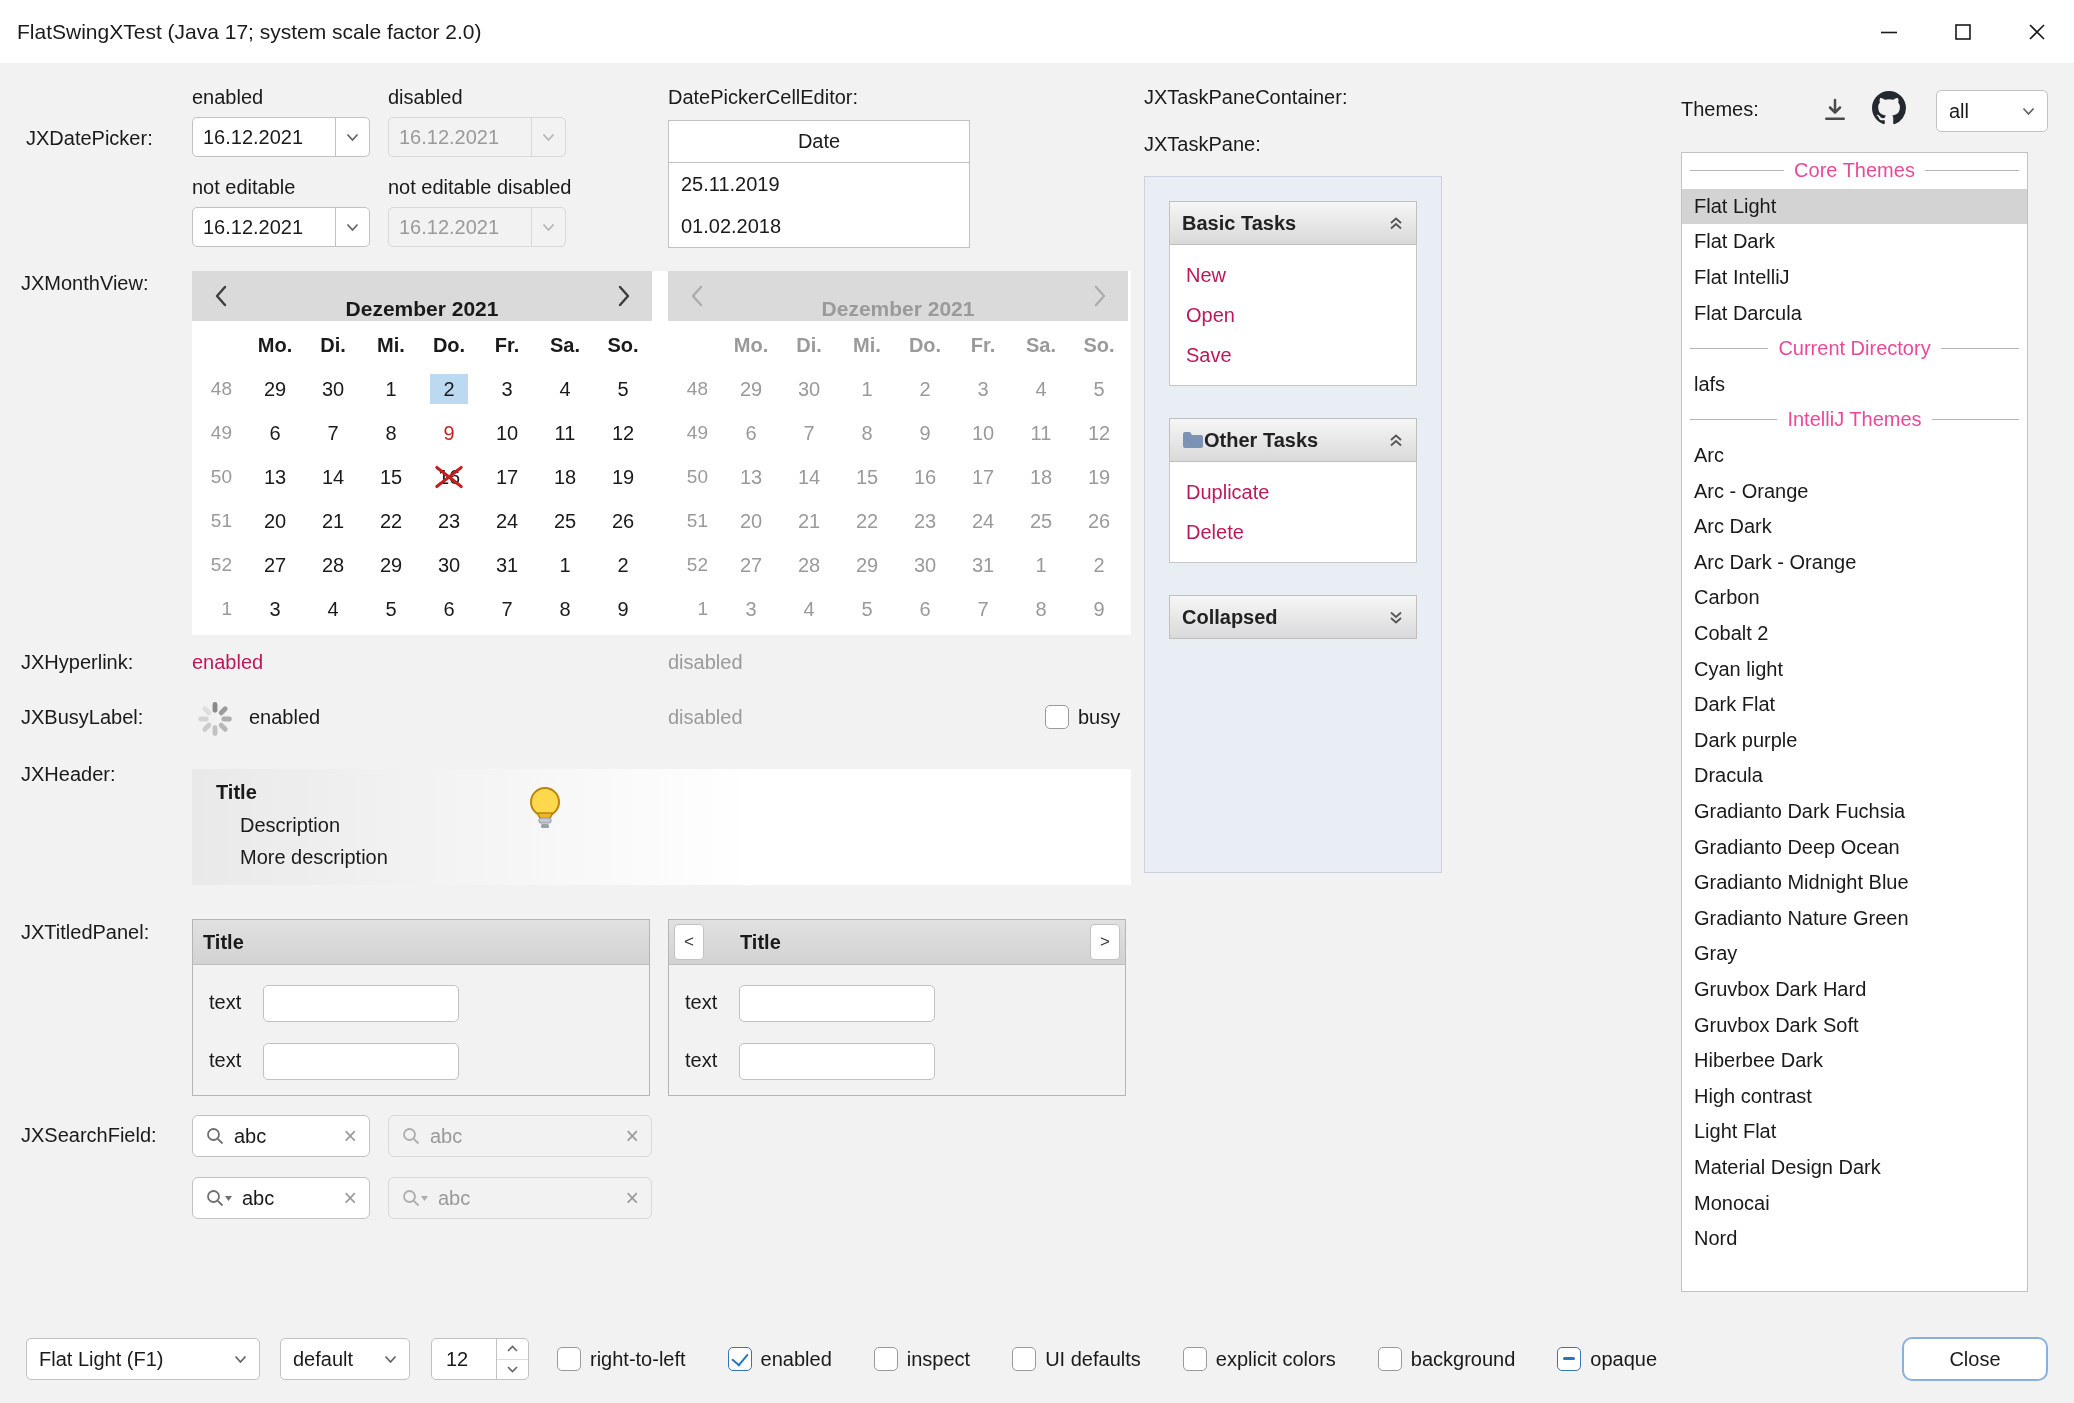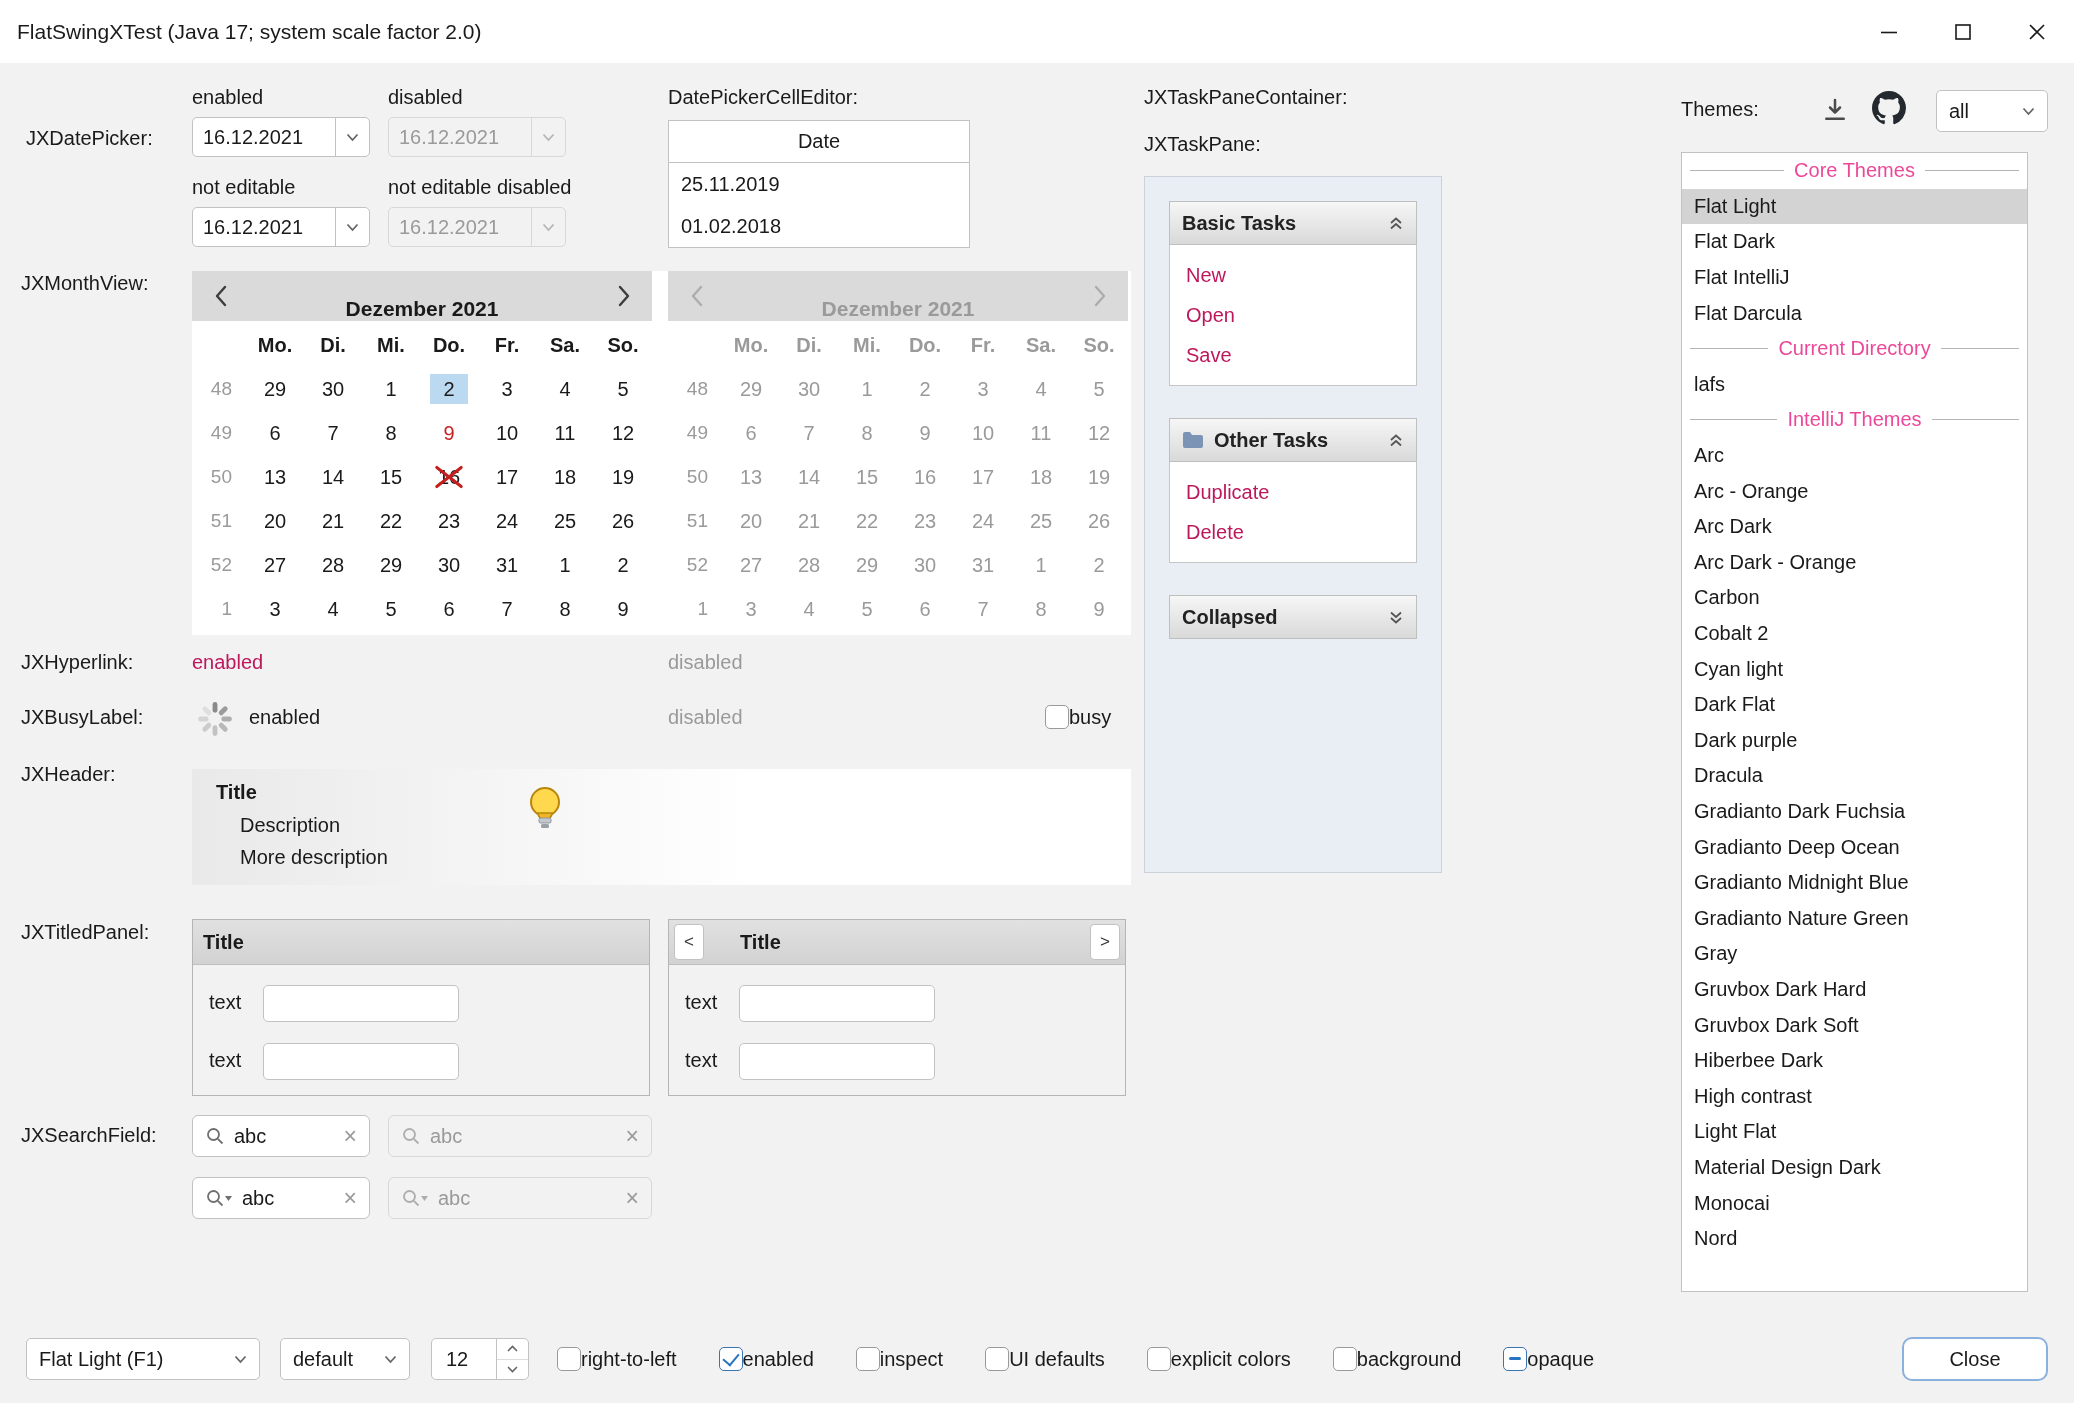--- a/index.html
+++ b/index.html
@@ -51,21 +51,21 @@
 .cal.disabled .caltitle{color:#9a9a9a}
 .cal.disabled .navbtn{color:#adadad}
 .cal.disabled .ccell{color:#9a9a9a}
 .cal.disabled .ccell.selected::before,.cal.disabled .ccell.crossed::before,.cal.disabled .ccell.crossed::after{display:none}
 .cal.disabled .ccell.flagged{color:#9a9a9a}
 
 
 #busyspinner{position:absolute;left:196px;top:700px}
 
 
-.cb{display:flex;align-items:center;white-space:nowrap}
+.cb{display:flex;align-items:center;gap:9px;white-space:nowrap}
 .box{width:24px;height:24px;border:1.5px solid #9a9a9a;border-radius:5px;background:#fff;position:relative;flex:none}
 .box.on{border-color:#3a74b4}
 .box.on::after{content:"";position:absolute;left:6px;top:2px;width:8px;height:13px;border-right:2.6px solid #2675bf;border-bottom:2.6px solid #2675bf;transform:rotate(40deg)}
 .box.mixed{border-color:#3a74b4}
 .box.mixed::after{content:"";position:absolute;left:5px;right:5px;top:9px;height:3.4px;background:#2675bf;border-radius:2px}
 #busycb{position:absolute;left:1045px;top:705px}
 
 
 #jxheader{position:absolute;left:192px;top:769px;width:939px;height:116px;background:linear-gradient(90deg,#e9e9e9,#ffffff 60%)}
 #jxheader .h-title{position:absolute;left:24px;top:12px;font-weight:700}
@@ -91,21 +91,21 @@
 .search .clear{font-size:23px;color:#9a9a9a;line-height:1}
 .search.disabled{background:#f2f2f2;border-color:#d8d8d8;color:#adadad}
 .search.disabled .sval{color:#9a9a9a}
 #sf1{left:192px;top:1115px;width:178px}
 #sf2{left:388px;top:1115px;width:264px}
 #sf3{left:192px;top:1177px;width:178px}
 #sf4{left:388px;top:1177px;width:264px}
 
 
 #taskcontainer{position:absolute;left:1144px;top:176px;width:298px;height:697px;background:#e9edf4;border:1px solid #ccd2db;padding:24px;display:flex;flex-direction:column;gap:32px}
-.pane-title{height:44px;background:linear-gradient(#f6f6f6,#d9d9d9);border:1px solid #bfbfbf;display:flex;align-items:center;gap:10px;font-weight:700;padding:0 12px;color:#222}
+.pane-title{height:44px;background:linear-gradient(#f6f6f6,#d9d9d9);border:1px solid #bfbfbf;display:flex;align-items:center;font-weight:700;padding:0 12px;color:#222}
 .pane-title .pchev{margin-left:auto;color:#555}
 .pane-body{background:#fff;border:1px solid #c6c6c6;border-top:none;padding:10px 16px;display:flex;flex-direction:column}
 .pane-body .plink{line-height:40px}
 
 
 #themelist{position:absolute;left:1681px;top:152px;width:347px;height:1140px;background:#fff;border:1px solid #c2c2c2;overflow:hidden}
 .titem{height:35.6px;display:flex;align-items:center;padding:0 12px;white-space:nowrap}
 .titem .sline{display:none}
 .titem.separator{color:#ec4899;padding:0 8px}
 .titem.separator .sline{display:block;flex:1;height:1px;background:#b5b5b5}

